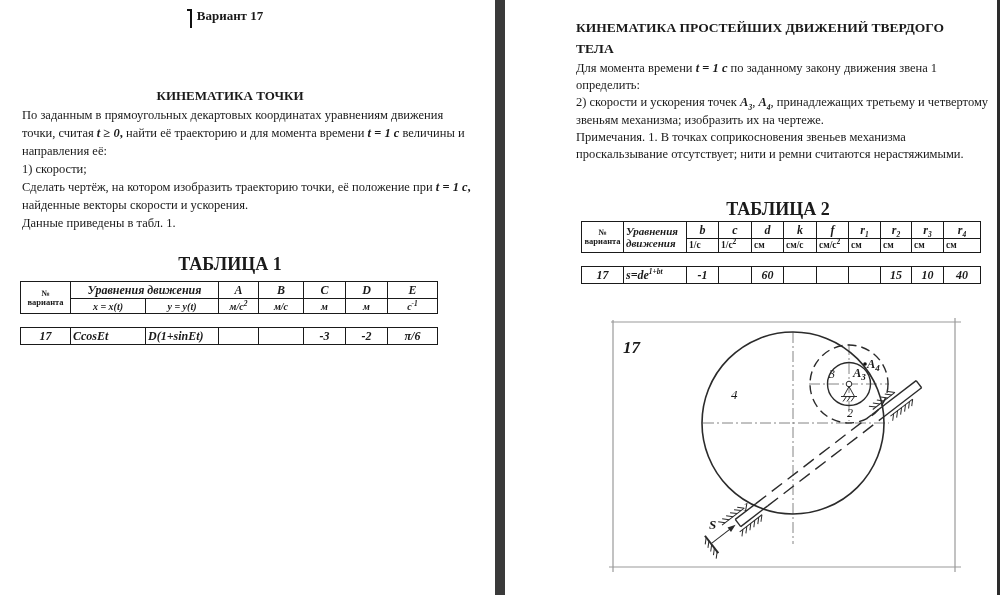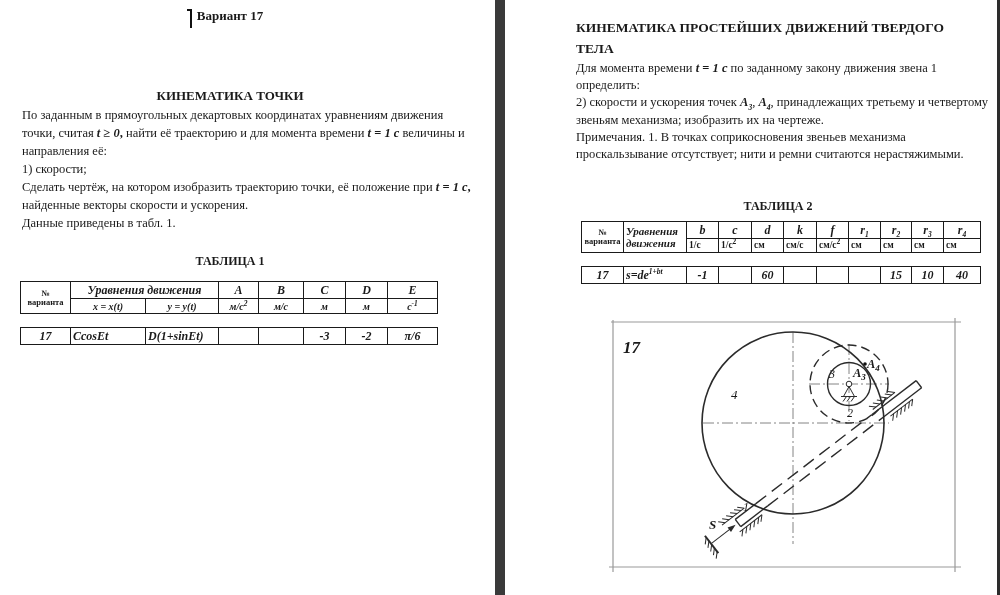--- a/index.html
+++ b/index.html
@@ -9,21 +9,21 @@
   #left-page{left:0;width:495px;}
   #right-page{left:505px;width:492px;padding-left:40px;}
   .page-gap{position:absolute;left:495px;top:0;width:10px;height:595px;background:#3a3a3a;}
   .screen-right-edge{position:absolute;left:997px;top:0;width:3px;height:595px;background:#2c2c2c;}
   .abs{position:absolute;}
   .ctr{text-align:center;}
   .bold{font-weight:bold;}
   .preline{white-space:pre-line;}
   .heading{font-weight:bold;font-size:13px;line-height:20px;}
   .bodytext{font-size:12.5px;line-height:18px;}
-  .tabletitle{font-weight:bold;font-size:12px;font-family:Liberation Serif, serif;}
+  .tabletitle{font-weight:bold;font-size:18px;font-family:Liberation Serif, serif;}
   .caret{position:absolute;width:1.5px;background:#111;}
   .caret::before{content:"";position:absolute;left:-3px;top:0;width:4px;height:1.5px;background:#111;}
   table{border-collapse:collapse;table-layout:fixed;}
   td{border:1px solid #1a1a1a;padding:0 2px;font-weight:bold;font-style:italic;
      text-align:center;font-size:11.5px;line-height:13px;overflow:hidden;}
   td.small{font-size:8.5px;font-style:normal;line-height:9px;}
   td.units{font-size:10px;height:14px;}
   td.units-left{font-size:9.5px;font-style:normal;text-align:left;height:13px;margin-top:32px;}
   td.letters{font-size:12px;height:16px;}
   td.eqhead{font-size:11px;text-align:left;line-height:12px;}

